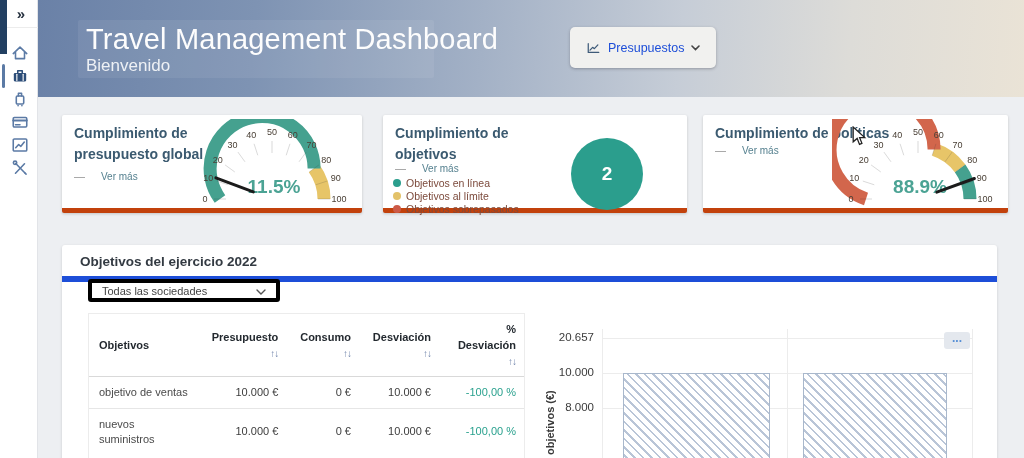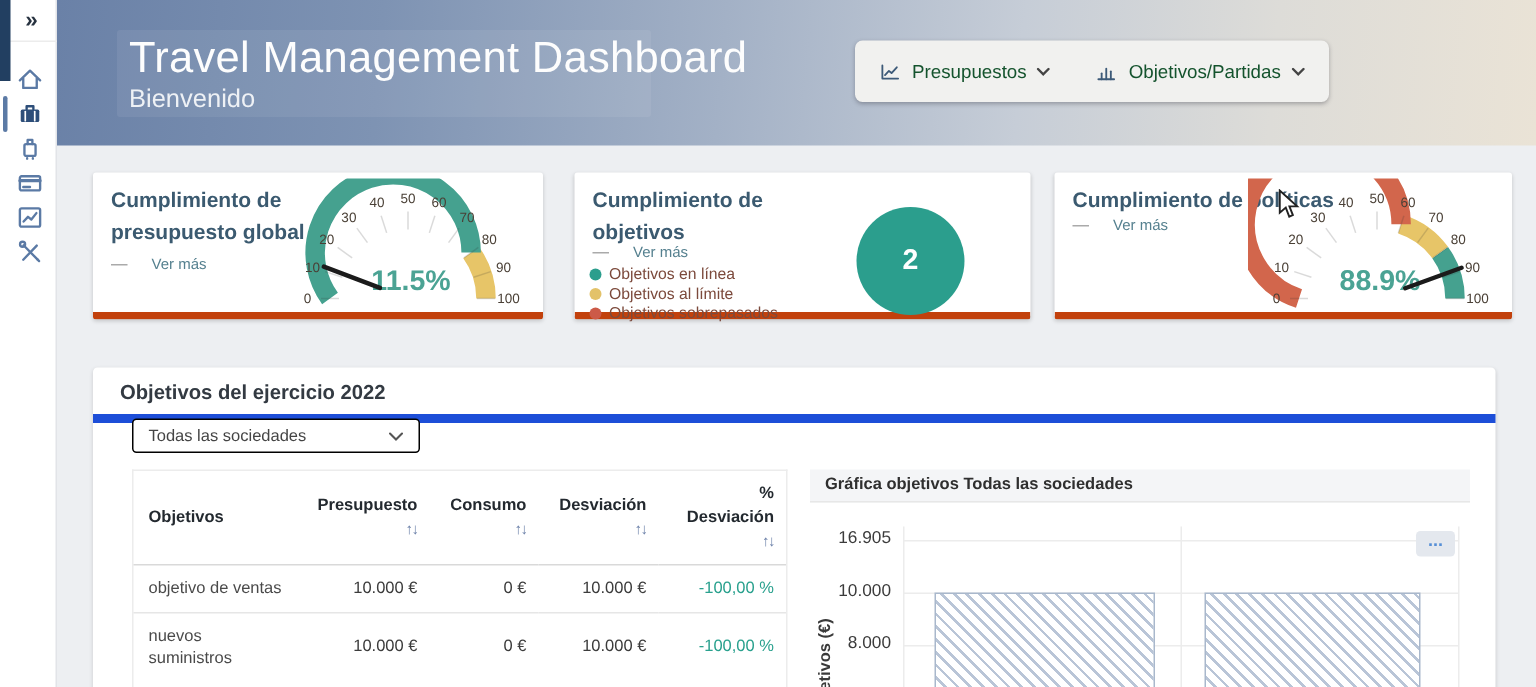--- a/index.html
+++ b/index.html
@@ -19,21 +19,21 @@
   .side-icon svg { width:18px; height:18px; stroke:#5b7aa5; fill:none; stroke-width:1.4; stroke-linecap:round; stroke-linejoin:round; }
   .side-icon.active svg { stroke:#2d4e79; }
   .active-bar { position:absolute; left:2px; top:64px; width:3px; height:24px; background:#5b7aa5; border-radius:2px; }
   
   .header { position:absolute; left:38px; top:0; width:986px; height:97px;
     background:linear-gradient(95deg,#6a81a7 0%,#7e93b3 22%,#a3b1c6 45%,#c6cdd7 65%,#dddcd8 82%,#eae3d6 100%); }
   .title-overlay { position:absolute; left:40px; top:20px; width:356px; height:58px; background:rgba(255,255,255,0.07); border-radius:2px; }
   .page-title { position:absolute; left:48px; top:23px; font-size:29px; color:#fdfdfd; letter-spacing:.2px; }
   .page-subtitle { position:absolute; left:48px; top:56px; font-size:17px; color:#eef1f5; }
   .nav-group { position:absolute; left:532px; top:27px; height:41px; display:flex; align-items:center; gap:30px; padding:0 16px; background:#f1f1ef; border-radius:5px; box-shadow:0 1px 3px rgba(50,50,60,.35); }
-  .nav-btn { display:flex; align-items:center; gap:7px; font-size:12.5px; color:#14532d; cursor:pointer; white-space:nowrap; }
+  .nav-btn { display:flex; align-items:center; gap:7px; font-size:12.5px; color:#1d4ed8; cursor:pointer; white-space:nowrap; }
   .nav-btn svg { display:block; }
   
   .card { position:absolute; top:115px; height:98px; background:#fff; border-radius:2px; border-bottom:5px solid #c2410c; box-shadow:0 1px 3px rgba(0,0,0,.18); }
   .card1 { left:62px; width:300px; }
   .card2 { left:383px; width:304px; }
   .card3 { left:703px; width:305px; }
   .card-title { position:absolute; left:12px; top:8px; width:160px; font-size:14px; font-weight:600; color:#3b5a70; line-height:21px; }
   .card3 .card-title { width:260px; }
   .vermas { position:absolute; left:12px; display:flex; align-items:center; cursor:pointer; }
   .vermas .dash { color:#8f8f8f; font-size:11px; margin-right:16px; }
@@ -45,21 +45,21 @@
   .donut { position:absolute; right:44px; top:23px; width:72px; height:72px; border-radius:50%; background:#2b9e8d; display:flex; align-items:center; justify-content:center; }
   .donut span { color:#fff; font-size:19px; font-weight:700; }
   .legend { position:absolute; left:10px; top:61px; }
   .legend-row { display:flex; align-items:center; gap:5px; height:13px; }
   .legend-dot { width:8px; height:8px; border-radius:50%; flex:none; }
   .legend-label { font-size:10.5px; color:#7c4a3c; white-space:nowrap; }
   .cursor-icon { position:absolute; left:149px; top:11px; }
   
   .main-panel { position:absolute; left:62px; top:245px; width:935px; height:230px; background:#fff; border-radius:3px; box-shadow:0 1px 3px rgba(0,0,0,.15); }
   .panel-header { padding:9px 18px 7px; font-size:13.5px; font-weight:700; color:#333a42; border-bottom:6px solid #1d4ed8; }
-  .society-select { position:absolute; left:26px; top:34px; width:192px; height:23px; border:1px solid #000000; border-radius:3px; background:#fff; display:flex; align-items:center; padding:0 10px; cursor:pointer; }
+  .society-select { position:absolute; left:26px; top:34px; width:192px; height:23px; border:4px solid #000000; border-radius:3px; background:#fff; display:flex; align-items:center; padding:0 10px; cursor:pointer; }
   .society-select .val { font-size:11px; color:#444; flex:1; }
   .subpanel { position:absolute; top:68px; border:1px solid #ececec; border-bottom:none; }
   .subpanel-left { left:26px; width:437px; height:162px; }
   .subpanel-right { left:478px; width:440px; height:162px; border:none; }
   .sub-header { position:relative; background:#f4f5f7; border-bottom:1px solid #e7e7e7; padding:4px 10px 5px; font-size:11px; font-weight:700; color:#2f2f2f; }
   .export-btn { position:absolute; right:8px; top:2px; cursor:pointer; }
   
   table { width:100%; border-collapse:collapse; font-size:11px; }
   th { text-align:right; font-weight:700; color:#23292f; padding:8px 8px 6px; border-bottom:1px solid #d9d9d9; line-height:1.45; vertical-align:middle; }
   th:first-child { text-align:left; width:25%; padding-left:10px; }
@@ -136,36 +136,20 @@
 
   <div class="nav-group">
     <div class="nav-btn">
       <span>
         <svg width="15" height="14" viewBox="0 0 16 16" fill="none" stroke="#3d5a78" stroke-width="1.4" stroke-linecap="round" stroke-linejoin="round">
             <path d="M2 3 V13 H14"></path>
             <path d="M4 10.4 L7 7.2 L9 8.8 L13 4.4"></path>
           </svg>
       </span>
       <span>Presupuestos</span>
-      <span>
-        <svg width="9" height="6" viewBox="0 0 9 6" fill="none" stroke="#444" stroke-width="1.6" stroke-linecap="round">
-            <path d="M1 1 L4.5 4.5 L8 1"></path>
-          </svg>
-      </span>
-    </div>
-    <div class="nav-btn">
-      <span>
-        <svg width="15" height="14" viewBox="0 0 16 16" fill="none" stroke="#3d5a78" stroke-width="1.4" stroke-linecap="round">
-            <path d="M2 13.5 H14"></path>
-            <path d="M4.5 13.5 V9"></path>
-            <path d="M8 13.5 V5.5"></path>
-            <path d="M11.5 13.5 V7.5"></path>
-          </svg>
-      </span>
-      <span>Objetivos/Partidas</span>
       <span>
         <svg width="9" height="6" viewBox="0 0 9 6" fill="none" stroke="#444" stroke-width="1.6" stroke-linecap="round">
             <path d="M1 1 L4.5 4.5 L8 1"></path>
           </svg>
       </span>
     </div>
   </div>
 </div>
 
 <div class="card card1">
@@ -307,35 +291,32 @@
             <td>10.000 €</td>
             <td>0 €</td>
             <td>10.000 €</td>
             <td class="pct">-100,00 %</td>
           </tr>
         </tbody>
     </table>
   </div>
 
   <div class="subpanel subpanel-right">
-    <div class="sub-header">
-      <span>Gráfica objetivos Todas las sociedades</span>
-    </div>
     <div class="chart-body">
       <div class="ylabel">objetivos (€)</div>
       <div class="vgrid" style="left:62px"></div>
       <div class="vgrid" style="left:247px"></div>
       <div class="vgrid" style="left:432px"></div>
       <div id="chart-grid">
           <div class="hgrid" style="top: 25px;"></div>
           <div class="hgrid" style="top: 60px;"></div>
           <div class="hgrid" style="top: 95px;"></div>
         </div>
       <div id="chart-yticks">
-          <div class="ytick" style="top: 18px;">16.905</div>
+          <div class="ytick" style="top: 18px;">20.657</div>
           <div class="ytick" style="top: 53px;">10.000</div>
           <div class="ytick" style="top: 88px;">8.000</div>
         </div>
       <div id="chart-bars">
           <div class="bar" style="left: 83px; width: 147px; top: 60px; height: 110px;"></div>
           <div class="bar" style="left: 263px; width: 144px; top: 60px; height: 110px;"></div>
         </div>
       <div class="chart-menu-btn">...</div>
     </div>
   </div>

